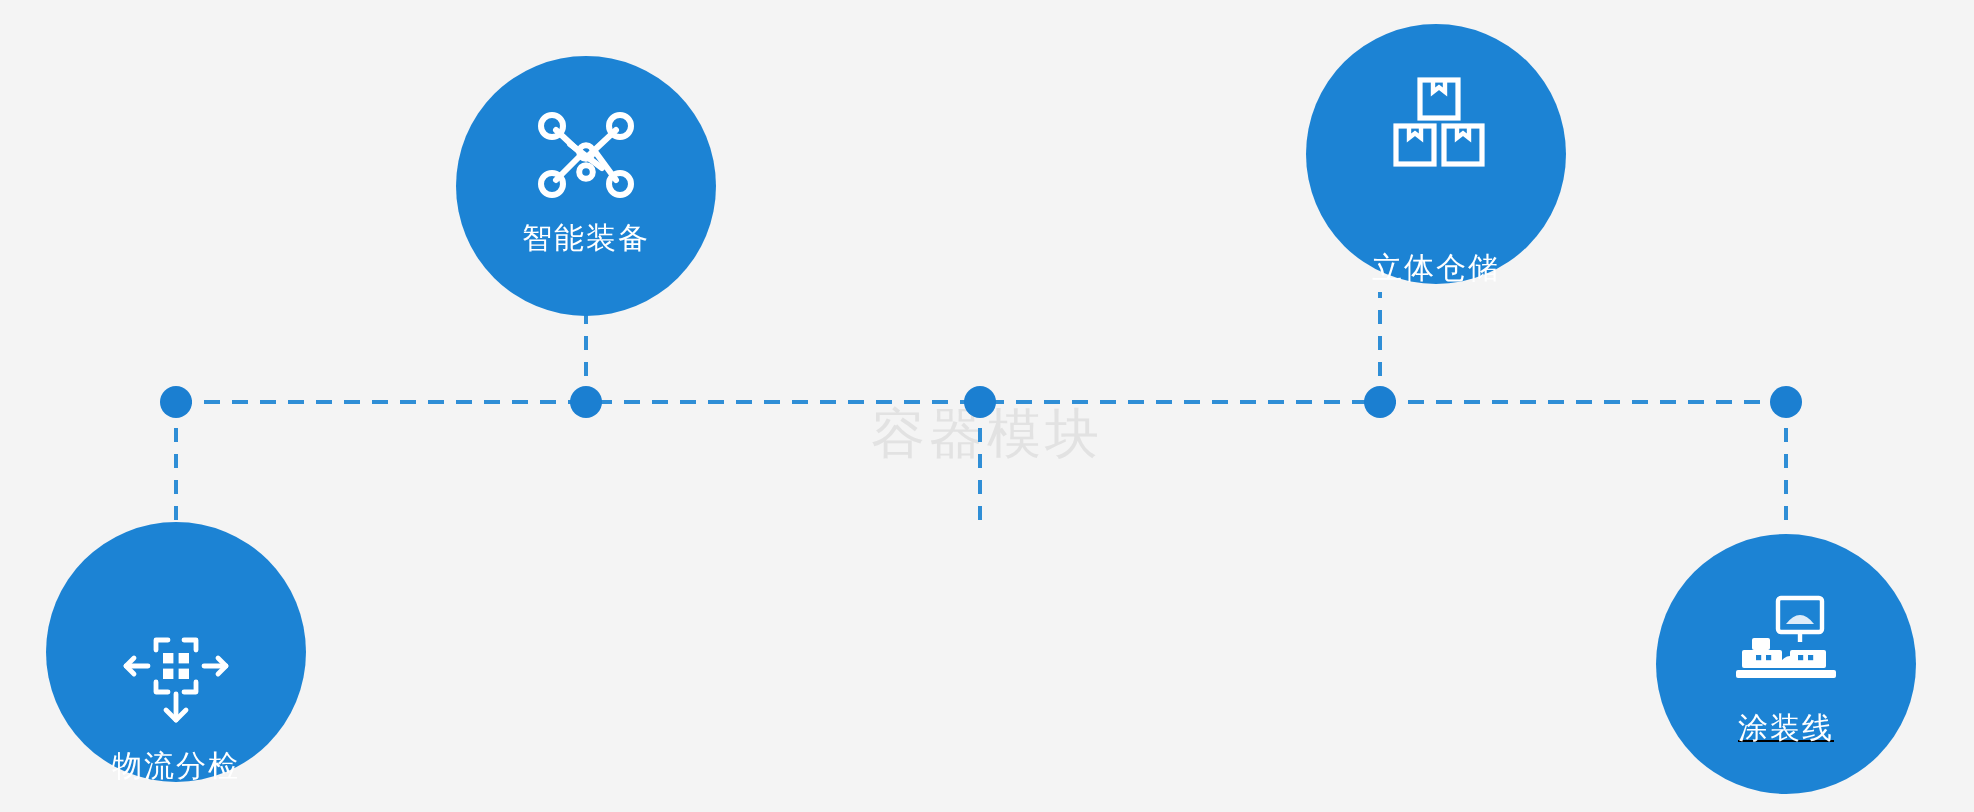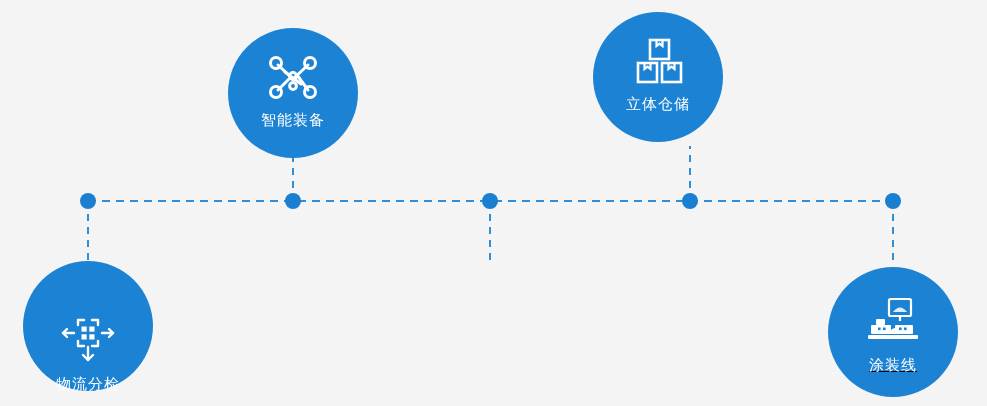--- a/index.html
+++ b/index.html
@@ -78,20 +78,21 @@
   }
   .node.bottom .cap {
     margin-top: 12px;
   }
 </style>
 </head>
 <body>
 
 <div id="stage">
 
+  <div class="watermark">容器模块</div>
 
   <svg id="wires" viewBox="0 0 987 406" width="987" height="406" xmlns="http://www.w3.org/2000/svg">
 
     <line x1="88" y1="201" x2="893" y2="201" stroke="#2f8ed6" stroke-width="2" stroke-dasharray="8 6"></line>
 
     <line x1="293" y1="201" x2="293" y2="146" stroke="#2f8ed6" stroke-width="2" stroke-dasharray="7 6"></line>
     <line x1="690" y1="201" x2="690" y2="146" stroke="#2f8ed6" stroke-width="2" stroke-dasharray="7 6"></line>
 
     <line x1="88" y1="201" x2="88" y2="262" stroke="#2f8ed6" stroke-width="2" stroke-dasharray="7 6"></line>
     <line x1="490" y1="201" x2="490" y2="262" stroke="#2f8ed6" stroke-width="2" stroke-dasharray="7 6"></line>
@@ -118,21 +119,21 @@
         <circle cx="45" cy="11" r="5.5"></circle>
         <circle cx="11" cy="40" r="5.5"></circle>
         <circle cx="45" cy="40" r="5.5"></circle>
         <circle cx="28" cy="24" r="3.4"></circle>
         <circle cx="28" cy="34" r="3.4"></circle>
       </g>
     </svg>
     <div class="cap">智能装备</div>
   </div>
 
-  <div class="node top" style="left:593px; top:12px;">
+  <div class="node top" style="left:653px; top:12px;justify-content:space-between;">
     <svg class="ico" viewBox="0 0 56 50" xmlns="http://www.w3.org/2000/svg">
       <g fill="none" stroke="#ffffff" stroke-width="2.6">
         <rect x="20" y="4" width="19" height="19"></rect>
         <rect x="8" y="27" width="19" height="19"></rect>
         <rect x="32" y="27" width="19" height="19"></rect>
       </g>
       <g fill="none" stroke="#ffffff" stroke-width="2.2">
         <path d="M26.5 4 v6 l3 -2.4 l3 2.4 v-6"></path>
         <path d="M14.5 27 v6 l3 -2.4 l3 2.4 v-6"></path>
         <path d="M38.5 27 v6 l3 -2.4 l3 2.4 v-6"></path>

